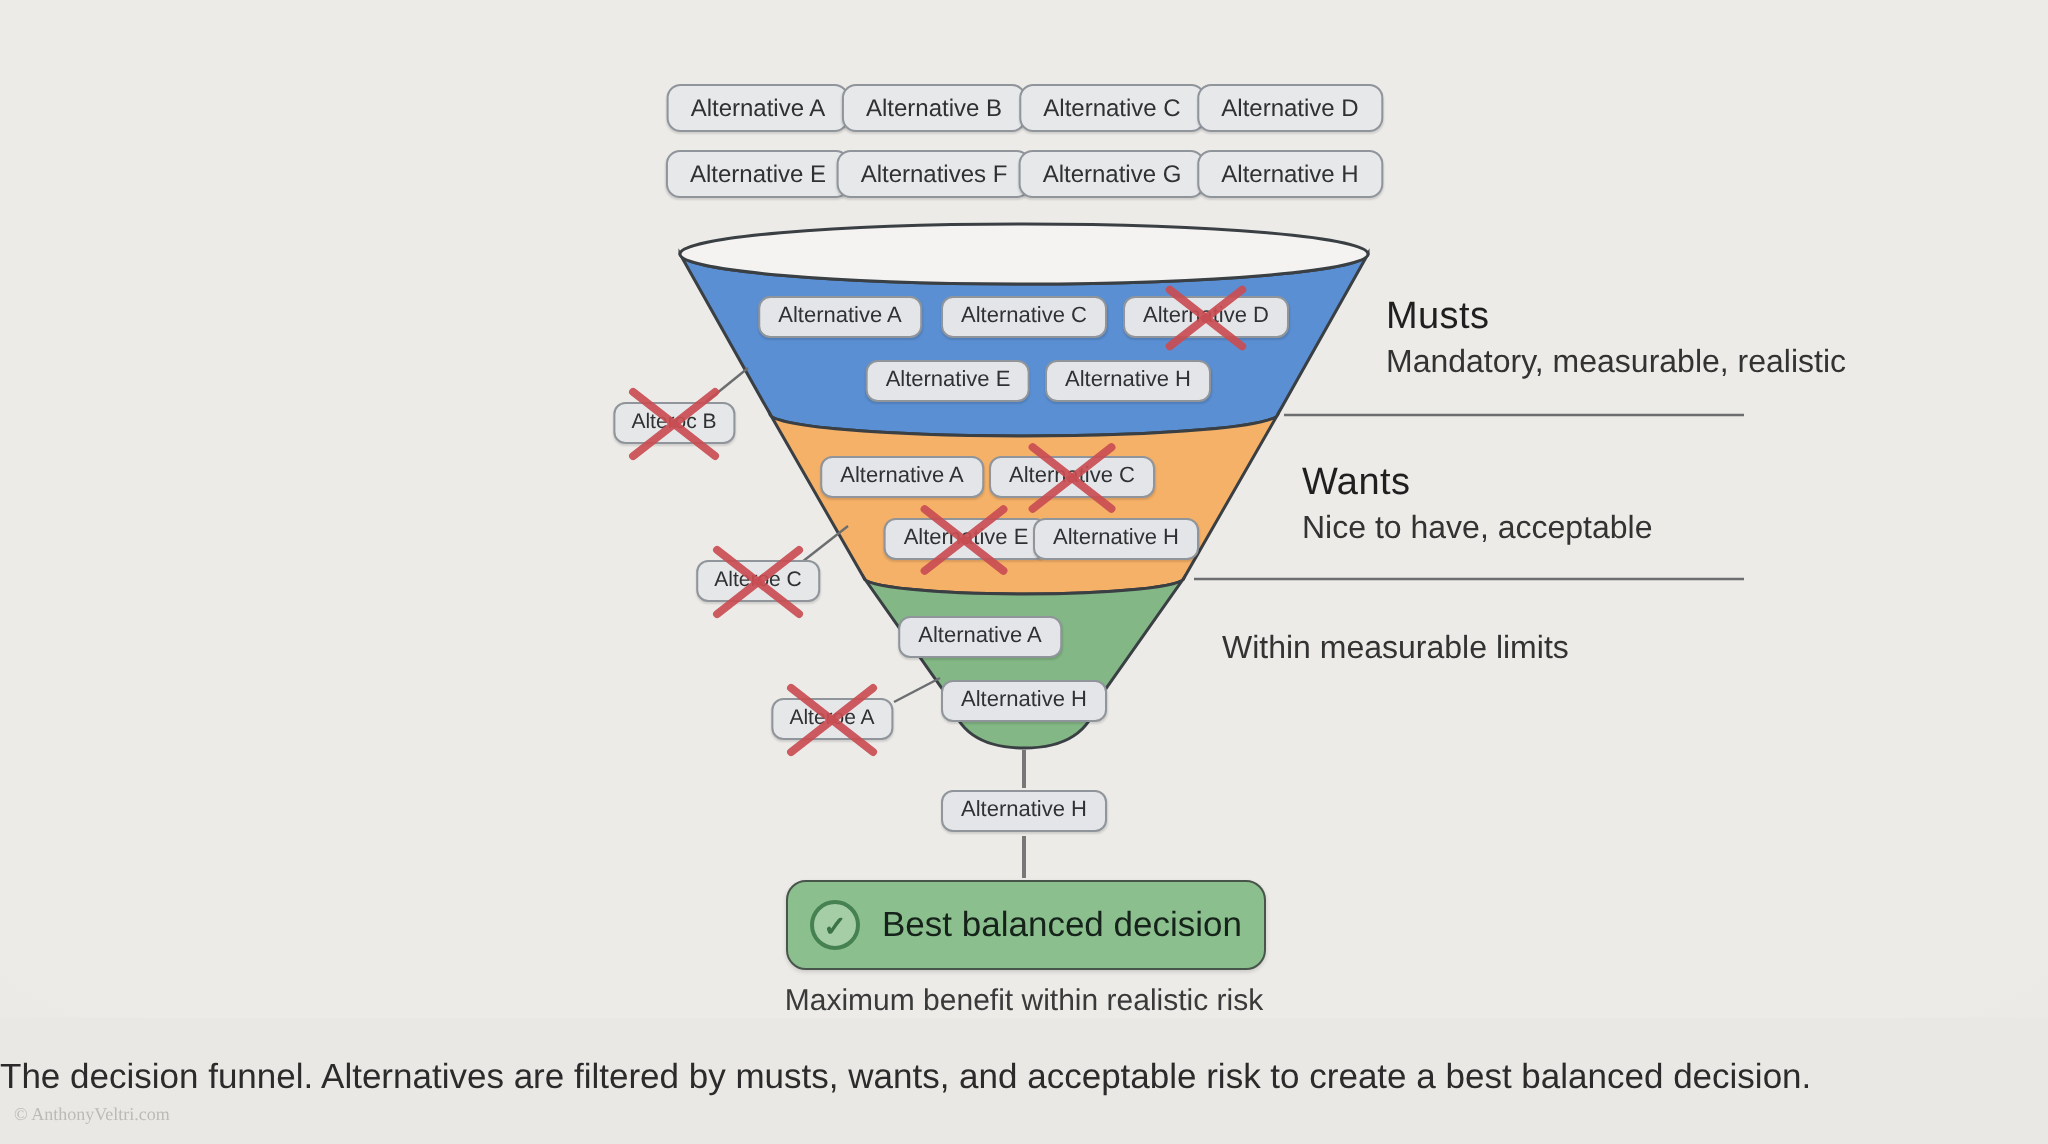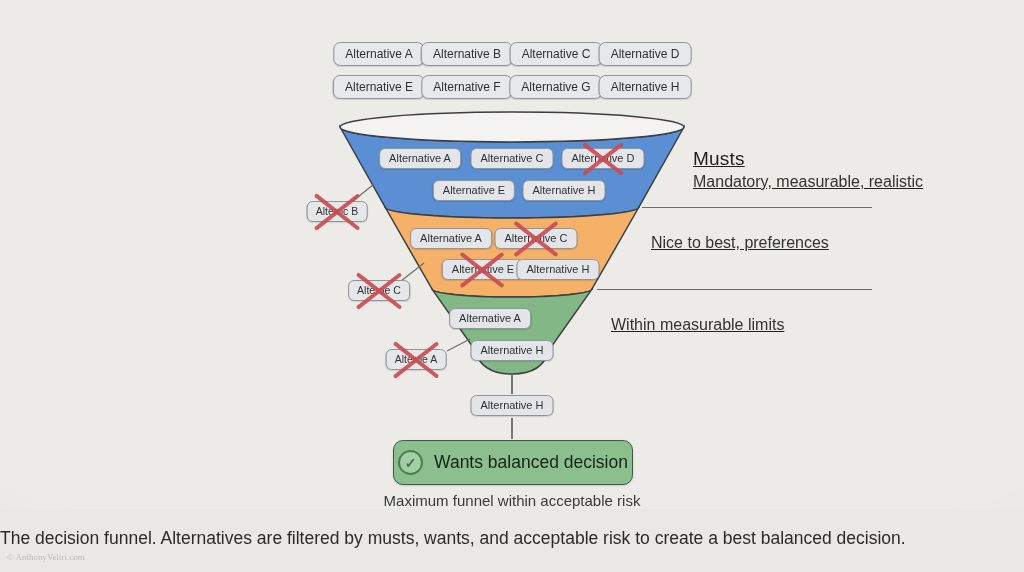--- a/index.html
+++ b/index.html
@@ -32,21 +32,21 @@
   .chip.xs{font-size:10.5px;padding:4px 8px;border-radius:6px;background:#e6e7e9;}
   
   .xmark{position:absolute;transform:translate(-50%,-50%);z-index:4;pointer-events:none;}
   .xmark i{
     position:absolute;left:-2%;top:50%;width:104%;height:4px;
     background:#c94d52;border-radius:2px;opacity:.92;
   }
   .xmark i.b1{transform:translateY(-50%) rotate(38deg);}
   .xmark i.b2{transform:translateY(-50%) rotate(-38deg);}
   
-  .stage-label{position:absolute;z-index:3;color:#222;text-decoration:underline;}
+  .stage-label{position:absolute;z-index:3;color:#222;}
   .stage-label h3{margin:0;font-size:19px;font-weight:500;letter-spacing:.2px;color:#1f1f1f;}
   .stage-label p{margin:3px 0 0 0;font-size:16px;color:#333;}
   
   .decision-box{
     position:absolute;left:393px;top:440px;width:238px;height:43px;
     background:#8cbf8e;border:1.5px solid #47554b;border-radius:10px;
     display:flex;align-items:center;justify-content:center;gap:11px;
     z-index:3;box-shadow:0 1px 2px rgba(0,0,0,.15);
   }
   .check-circle{
@@ -92,21 +92,21 @@
     <path d="M 374 184 L 353 201" stroke="#6b6d6f" stroke-width="1.2"></path>
     <path d="M 424 263 L 401 281" stroke="#6b6d6f" stroke-width="1.2"></path>
     <path d="M 470 339 L 447 351" stroke="#6b6d6f" stroke-width="1.2"></path>
   </svg>
 
   <div class="chip" style="left:379px;top:42px">Alternative A</div>
   <div class="chip" style="left:467px;top:42px">Alternative B</div>
   <div class="chip" style="left:556px;top:42px">Alternative C</div>
   <div class="chip" style="left:645px;top:42px">Alternative D</div>
   <div class="chip" style="left:379px;top:75px">Alternative E</div>
-  <div class="chip" style="left:467px;top:75px">Alternative F</div>
+  <div class="chip" style="left:467px;top:75px">Alternatives F</div>
   <div class="chip" style="left:556px;top:75px">Alternative G</div>
   <div class="chip" style="left:645px;top:75px">Alternative H</div>
 
   <div class="chip sm" style="left:420px;top:148px">Alternative A</div>
   <div class="chip sm" style="left:512px;top:148px">Alternative C</div>
   <div class="chip sm" style="left:603px;top:148px">Alternative D</div>
   <div class="chip sm" style="left:474px;top:180px">Alternative E</div>
   <div class="chip sm" style="left:564px;top:180px">Alternative H</div>
 
   <div class="chip sm" style="left:451px;top:228px">Alternative A</div>
@@ -144,32 +144,33 @@
   <span class="xmark" style="left:416px;top:360px;width:54px;height:46px">
       <i class="b1"></i>
       <i class="b2"></i>
     </span>
 
   <div class="stage-label" style="left:693px;top:148px">
     <h3>Musts</h3>
     <p>Mandatory, measurable, realistic</p>
   </div>
   <div class="stage-label" style="left:651px;top:231px">
-    <p>Nice to best, preferences</p>
+    <h3>Wants</h3>
+    <p>Nice to have, acceptable</p>
   </div>
   <div class="stage-label" style="left:611px;top:313px">
     <p>Within measurable limits</p>
   </div>
 
   <div class="chip sm" style="left:512px;top:395px">Alternative H</div>
 
   <div class="decision-box">
     <span class="check-circle">✓</span>
-    <span class="decision-label">Wants balanced decision</span>
+    <span class="decision-label">Best balanced decision</span>
   </div>
 
-  <div class="result-caption">Maximum funnel within acceptable risk</div>
+  <div class="result-caption">Maximum benefit within realistic risk</div>
 
   <div class="footer-caption">The decision funnel. Alternatives are filtered by musts, wants, and acceptable risk to create a best balanced decision.</div>
 
   <div class="watermark">© AnthonyVeltri.com</div>
 
 </div>
 
 </body></html>

